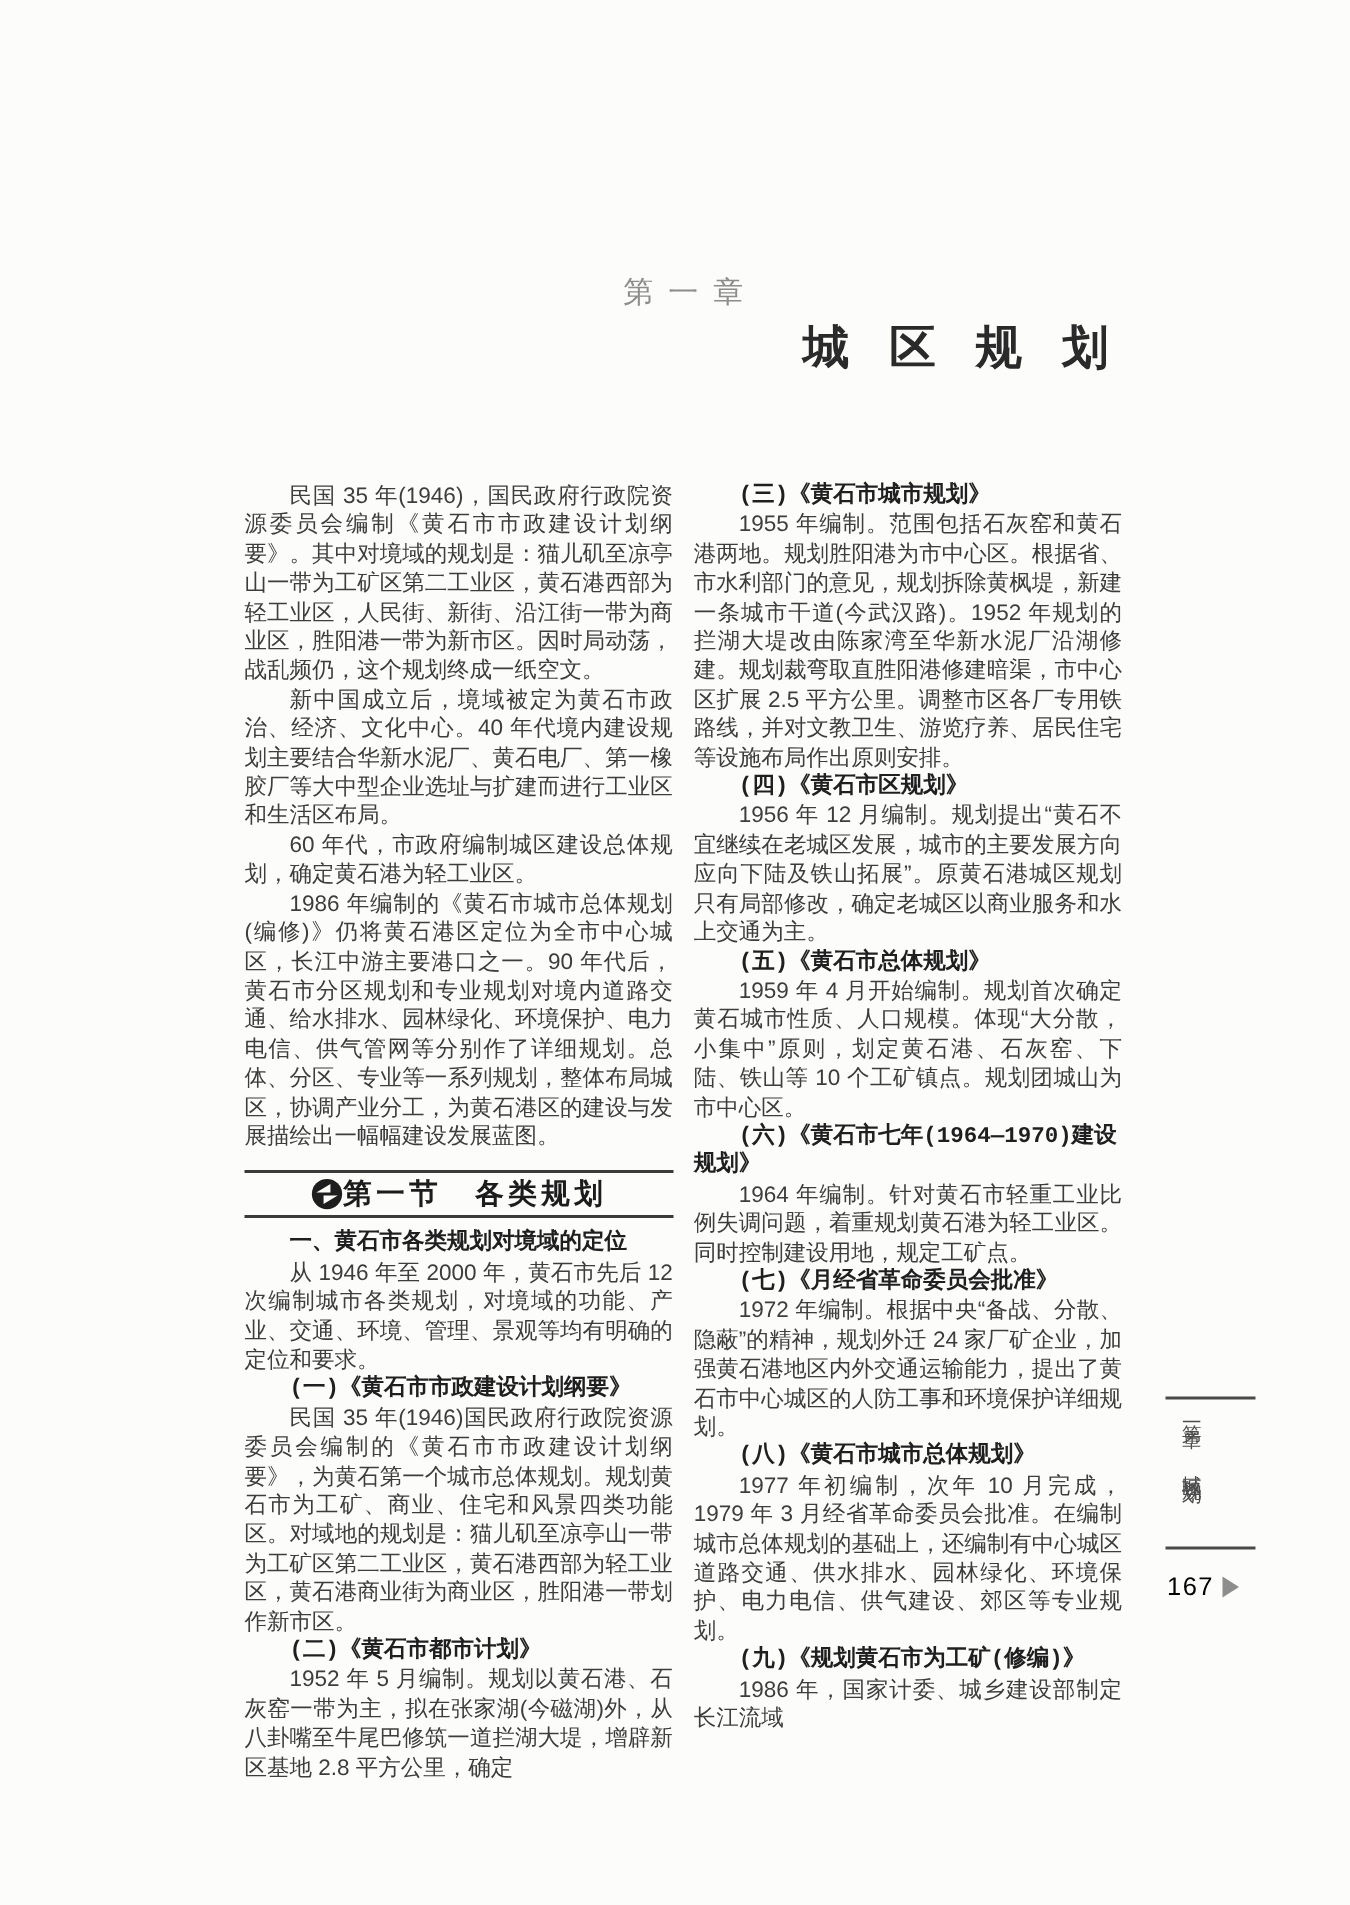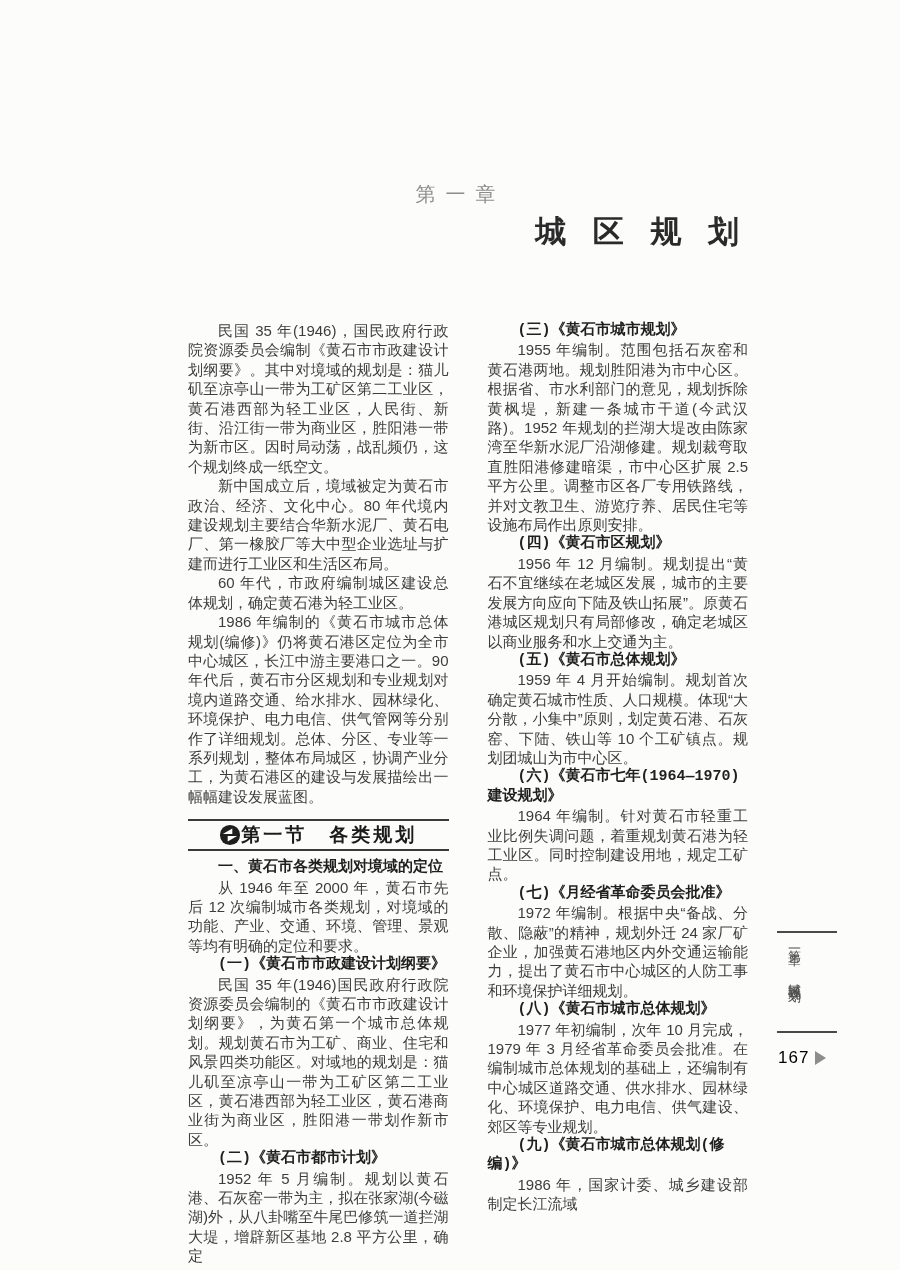--- a/index.html
+++ b/index.html
@@ -27,21 +27,21 @@
     letter-spacing:9px;text-indent:9px;
     margin:0;
   }
 
   
   .columns{
     position:absolute;left:163px;top:321px;width:585px;
     display:flex;gap:14px;
     font-size:15px;line-height:19.4px;color:#3d3d3d;
   }
-  .col{width:285.5px;margin-left:25px;}
+  .col{width:285.5px;}
   .col p{margin:0;text-align:justify;text-justify:inter-character;}
   p.para{text-indent:2em;}
   p.para_cont{text-indent:0;}
   p.subhead{
     text-indent:2em;font-weight:bold;color:#1f1f1f;
     text-align:left;
     font-family:Liberation Mono, monospace;
   }
 
   
@@ -91,21 +91,21 @@
 
 <div class="page">
 
   <div class="chapter-label">第一章</div>
 
   <h1 class="chapter-title">城 区 规 划</h1>
 
   <div class="columns">
     <div class="col" id="col-left">
         <p class="para">民国 35 年(1946)，国民政府行政院资源委员会编制《黄石市市政建设计划纲要》。其中对境域的规划是：猫儿矶至凉亭山一带为工矿区第二工业区，黄石港西部为轻工业区，人民街、新街、沿江街一带为商业区，胜阳港一带为新市区。因时局动荡，战乱频仍，这个规划终成一纸空文。</p>
-        <p class="para">新中国成立后，境域被定为黄石市政治、经济、文化中心。80 年代境内建设规划主要结合华新水泥厂、黄石电厂、第一橡胶厂等大中型企业选址与扩建而进行工业区和生活区布局。</p>
+        <p class="para">新中国成立后，境域被定为黄石市政治、经济、文化中心。40 年代境内建设规划主要结合华新水泥厂、黄石电厂、第一橡胶厂等大中型企业选址与扩建而进行工业区和生活区布局。</p>
         <p class="para">60 年代，市政府编制城区建设总体规划，确定黄石港为轻工业区。</p>
         <p class="para">1986 年编制的《黄石市城市总体规划(编修)》仍将黄石港区定位为全市中心城区，长江中游主要港口之一。90 年代后，黄石市分区规划和专业规划对境内道路交通、给水排水、园林绿化、环境保护、电力电信、供气管网等分别作了详细规划。总体、分区、专业等一系列规划，整体布局城区，协调产业分工，为黄石港区的建设与发展描绘出一幅幅建设发展蓝图。</p>
         <div class="section-header">
           <span class="section-icon">
             <svg width="22" height="22" viewBox="0 0 24 24" aria-hidden="true">
               <circle cx="12" cy="12" r="11" fill="#1e1e1e"></circle>
               <polygon points="14.5,4.8 4.2,10.9 14.5,10.9" fill="#fcfcfb"></polygon>
               <polygon points="9.5,19.2 19.8,13.1 9.5,13.1" fill="#fcfcfb"></polygon>
             </svg>
           </span>
@@ -124,21 +124,21 @@
         <p class="subhead">(四)《黄石市区规划》</p>
         <p class="para">1956 年 12 月编制。规划提出“黄石不宜继续在老城区发展，城市的主要发展方向应向下陆及铁山拓展”。原黄石港城区规划只有局部修改，确定老城区以商业服务和水上交通为主。</p>
         <p class="subhead">(五)《黄石市总体规划》</p>
         <p class="para">1959 年 4 月开始编制。规划首次确定黄石城市性质、人口规模。体现“大分散，小集中”原则，划定黄石港、石灰窑、下陆、铁山等 10 个工矿镇点。规划团城山为市中心区。</p>
         <p class="subhead">(六)《黄石市七年(1964—1970)建设规划》</p>
         <p class="para">1964 年编制。针对黄石市轻重工业比例失调问题，着重规划黄石港为轻工业区。同时控制建设用地，规定工矿点。</p>
         <p class="subhead">(七)《月经省革命委员会批准》</p>
         <p class="para">1972 年编制。根据中央“备战、分散、隐蔽”的精神，规划外迁 24 家厂矿企业，加强黄石港地区内外交通运输能力，提出了黄石市中心城区的人防工事和环境保护详细规划。</p>
         <p class="subhead">(八)《黄石市城市总体规划》</p>
         <p class="para">1977 年初编制，次年 10 月完成，1979 年 3 月经省革命委员会批准。在编制城市总体规划的基础上，还编制有中心城区道路交通、供水排水、园林绿化、环境保护、电力电信、供气建设、郊区等专业规划。</p>
-        <p class="subhead">(九)《黄石市城市总体规划(修编)》</p>
+        <p class="subhead">(九)《规划黄石市为工矿(修编)》</p>
         <p class="para">1986 年，国家计委、城乡建设部制定长江流域</p>
       </div>
   </div>
 
   <aside class="margin-tab">
     <div class="margin-tab-text">
       <span>第一章</span>
       <span class="tab2">城区规划</span>
     </div>
   </aside>

